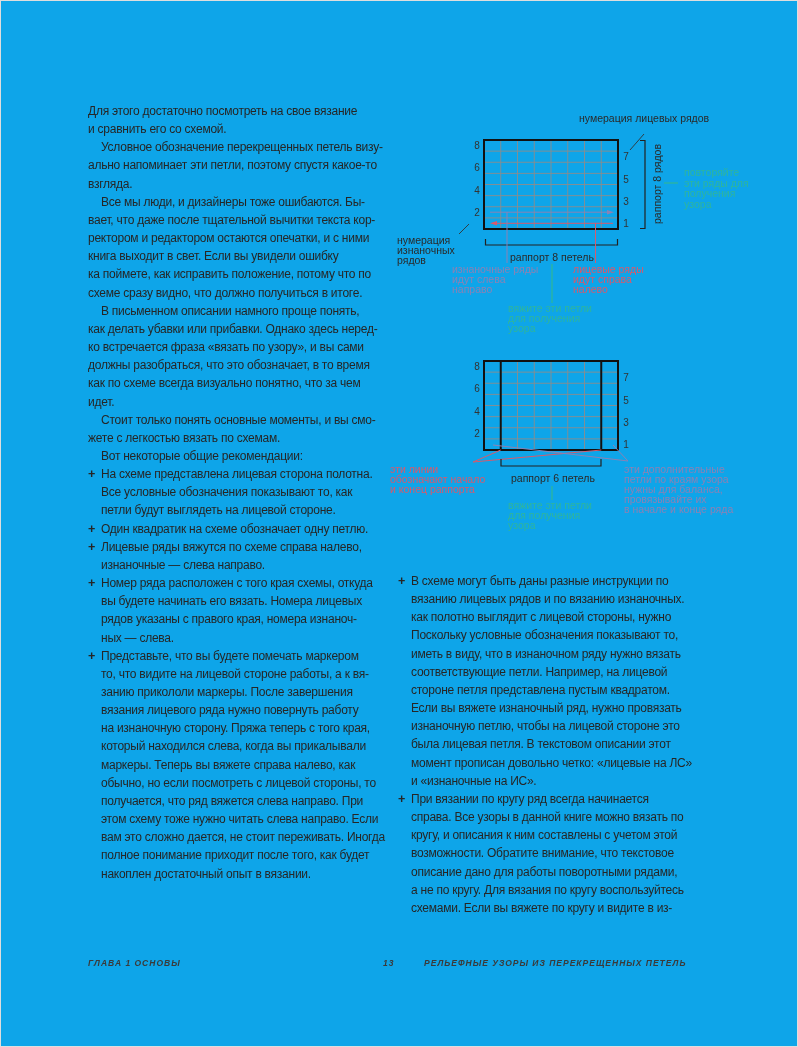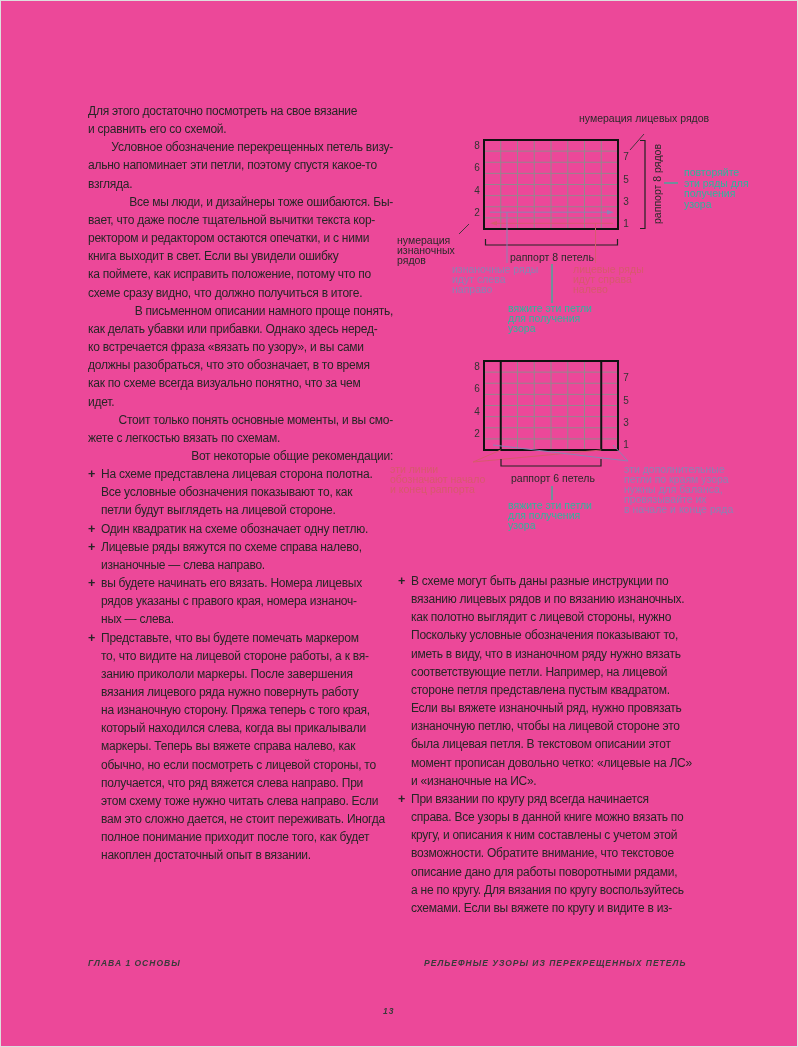--- a/index.html
+++ b/index.html
@@ -1,33 +1,33 @@
 <!DOCTYPE html>
 <html style="--text: #262626; --teal: #2fb59d; --red: #d75a6d; --purple: #8b82b4; --grid: #8c8c8c;"><head>
 <meta charset="utf-8">
 <style>
   :root{
     --text:#262626; --teal:#2fb59d; --red:#d75a6d; --purple:#8b82b4; --grid:#8c8c8c;
   }
   html,body{margin:0;padding:0;background:#ffffff;}
   .page{
     position:relative; width:798px; height:1047px; overflow:hidden;
-    background:#ec4899; box-sizing:border-box; border:1px solid #dedede;
+    background:#0ea5e9; box-sizing:border-box; border:1px solid #dedede;
     font-family:"Liberation Sans", sans-serif; color:var(--text);
   }
   .col{position:absolute; font-size:12px; letter-spacing:-0.25px;}
   .col-left{left:87px; top:101px; width:305px;}
   .col-right{left:397px; top:571px; width:330px;}
   .ln{height:18.17px; line-height:18.17px; white-space:nowrap;}
-  .para .ln:first-child{padding-left:13px;text-align:right;}
+  .para .ln:first-child{padding-left:13px;}
   .bullet{position:relative; padding-left:13px;}
   .bullet .mark{position:absolute; left:0; top:0; line-height:18.17px; font-weight:bold; font-size:12.5px;}
   .footer span{position:absolute; top:957px; font-size:8.5px; font-weight:bold; letter-spacing:1px; color:#3a3a3a; white-space:nowrap;font-style:italic;}
   .f-chapter{left:87px;}
-  .f-num{left:382px;margin-top:48px;}
+  .f-num{left:382px;}
   .f-section{left:423px;}
   svg.overlay{position:absolute; left:0; top:0;}
   .ann{font-family:"Liberation Sans", sans-serif; font-size:10.5px;}
   .dark{fill:#2a2a2a;}
   .teal{fill:var(--teal);}
   .red{fill:var(--red);}
   .purple{fill:var(--purple);}
   .rownum{font-family:"Liberation Sans", sans-serif; font-size:10px; fill:#333;}
   .grid-thin{stroke:var(--grid); stroke-width:0.9;}
   .grid-thick{stroke:#111; stroke-width:2;}
@@ -88,20 +88,21 @@
       <span class="mark">+</span>
       <div class="ln">Один квадратик на схеме обозначает одну петлю.</div>
     </div>
     <div class="block bullet">
       <span class="mark">+</span>
       <div class="ln">Лицевые ряды вяжутся по схеме справа налево,</div>
       <div class="ln">изнаночные — слева направо.</div>
     </div>
     <div class="block bullet">
       <span class="mark">+</span>
+      <div class="ln">Номер ряда расположен с того края схемы, откуда</div>
       <div class="ln">вы будете начинать его вязать. Номера лицевых</div>
       <div class="ln">рядов указаны с правого края, номера изнаноч-</div>
       <div class="ln">ных — слева.</div>
     </div>
     <div class="block bullet">
       <span class="mark">+</span>
       <div class="ln">Представьте, что вы будете помечать маркером</div>
       <div class="ln">то, что видите на лицевой стороне работы, а к вя-</div>
       <div class="ln">занию прикололи маркеры. После завершения</div>
       <div class="ln">вязания лицевого ряда нужно повернуть работу</div>

